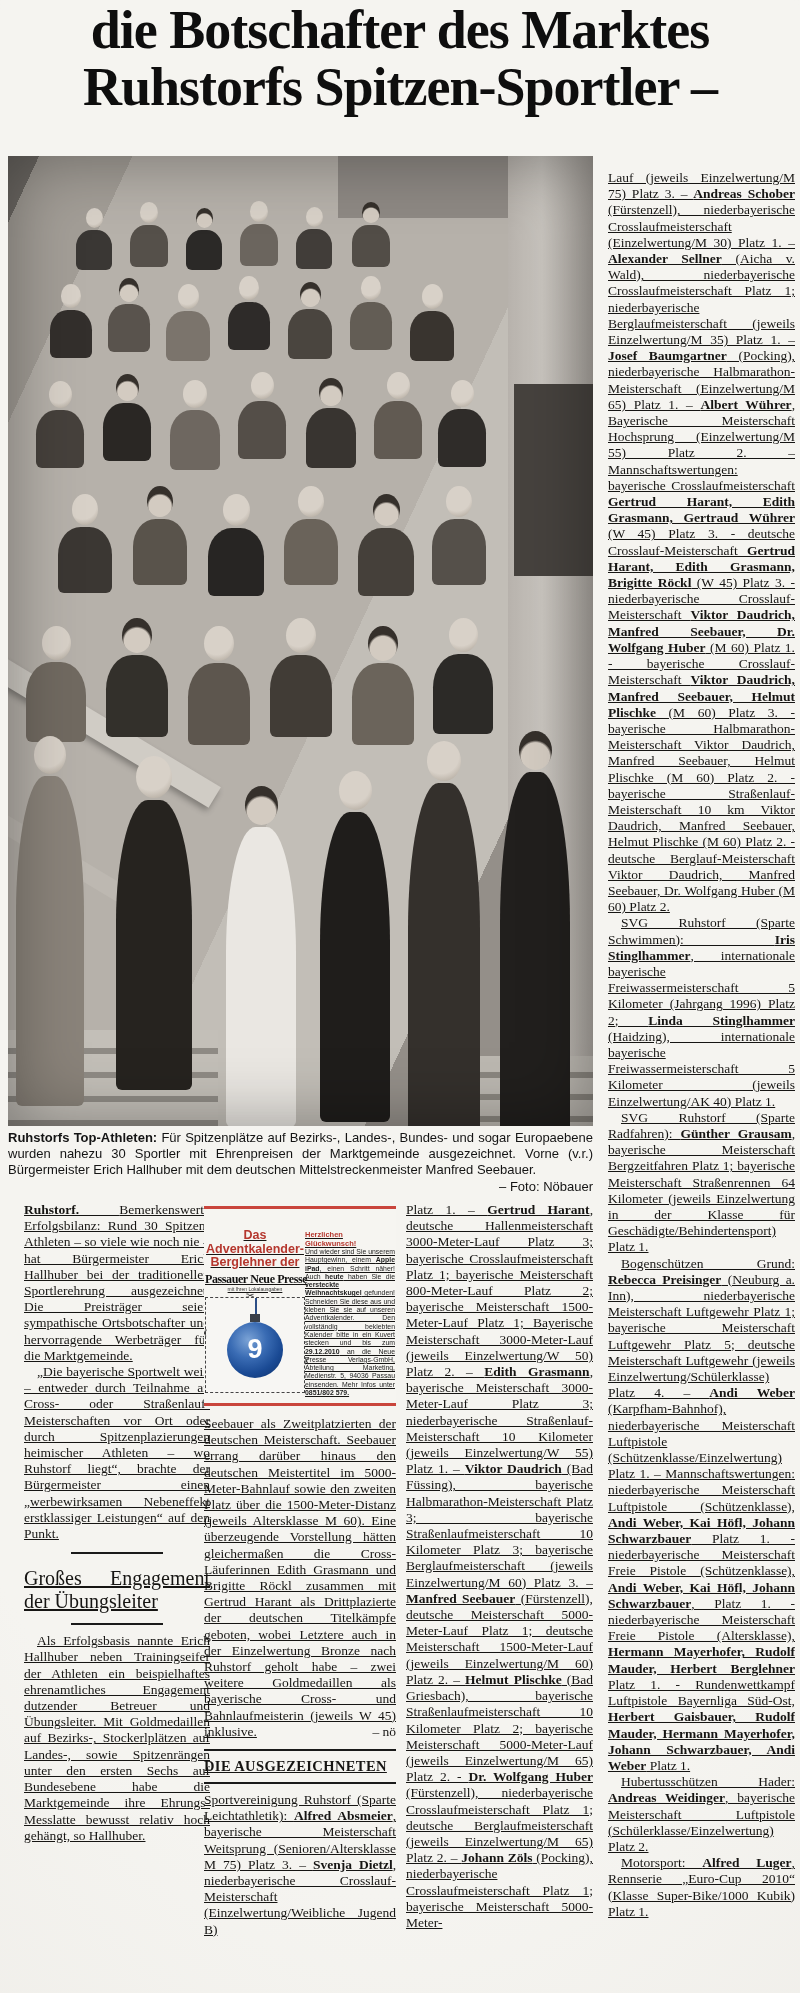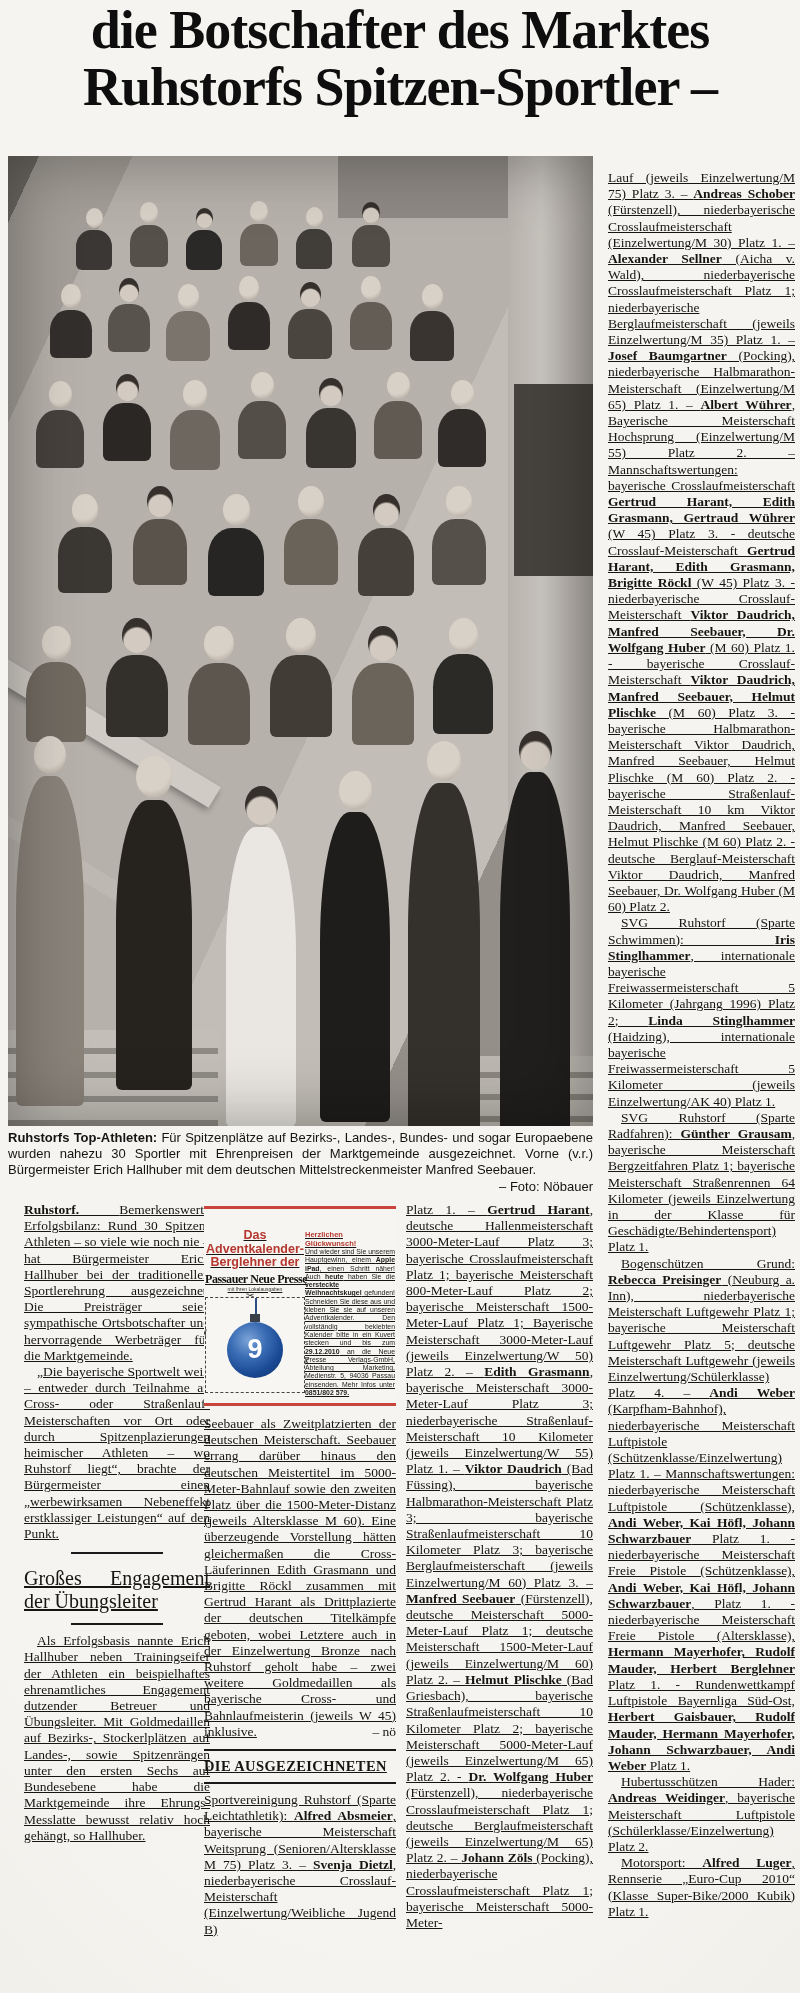--- a/index.html
+++ b/index.html
@@ -199,16 +199,16 @@
   <div class="col" id="col3">
     <p><span>Platz 1. – </span><span class="bold">Gertrud Harant</span><span>, deutsche Hallenmeisterschaft 3000-Meter-Lauf Platz 3; bayerische Crosslaufmeisterschaft Platz 1; bayerische Meisterschaft 800-Meter-Lauf Platz 2; bayerische Meisterschaft 1500-Meter-Lauf Platz 1; Bayerische Meisterschaft 3000-Meter-Lauf (jeweils Einzelwertung/W 50) Platz 2. – </span><span class="bold">Edith Grasmann</span><span>, bayerische Meisterschaft 3000-Meter-Lauf Platz 3; niederbayerische Straßenlauf-Meisterschaft 10 Kilometer (jeweils Einzelwertung/W 55) Platz 1. – </span><span class="bold">Viktor Daudrich</span><span> (Bad Füssing), bayerische Halbmarathon-Meisterschaft Platz 3; bayerische Straßenlaufmeisterschaft 10 Kilometer Platz 3; bayerische Berglaufmeisterschaft (jeweils Einzelwertung/M 60) Platz 3. – </span><span class="bold">Manfred Seebauer</span><span> (Fürstenzell), deutsche Meisterschaft 5000-Meter-Lauf Platz 1; deutsche Meisterschaft 1500-Meter-Lauf (jeweils Einzelwertung/M 60) Platz 2. – </span><span class="bold">Helmut Plischke</span><span> (Bad Griesbach), bayerische Straßenlaufmeisterschaft 10 Kilometer Platz 2; bayerische Meisterschaft 5000-Meter-Lauf (jeweils Einzelwertung/M 65) Platz 2. - </span><span class="bold">Dr. Wolfgang Huber</span><span> (Fürstenzell), niederbayerische Crosslaufmeisterschaft Platz 1; deutsche Berglaufmeisterschaft (jeweils Einzelwertung/M 65) Platz 2. – </span><span class="bold">Johann Zöls</span><span> (Pocking), niederbayerische Crosslaufmeisterschaft Platz 1; bayerische Meisterschaft 5000-Meter-</span></p>
   </div>
 
   <div class="col" id="col4">
     <p><span>Lauf (jeweils Einzelwertung/M 75) Platz 3. – </span><span class="bold">Andreas Schober</span><span> (Fürstenzell), niederbayerische Crosslaufmeisterschaft (Einzelwertung/M 30) Platz 1. – </span><span class="bold">Alexander Sellner</span><span> (Aicha v. Wald), niederbayerische Crosslaufmeisterschaft Platz 1; niederbayerische Berglaufmeisterschaft (jeweils Einzelwertung/M 35) Platz 1. – </span><span class="bold">Josef Baumgartner</span><span> (Pocking), niederbayerische Halbmarathon-Meisterschaft (Einzelwertung/M 65) Platz 1. – </span><span class="bold">Albert Wührer</span><span>, Bayerische Meisterschaft Hochsprung (Einzelwertung/M 55) Platz 2. – Mannschaftswertungen: bayerische Crosslaufmeisterschaft </span><span class="bold">Gertrud Harant, Edith Grasmann, Gertraud Wührer</span><span> (W 45) Platz 3. - deutsche Crosslauf-Meisterschaft </span><span class="bold">Gertrud Harant, Edith Grasmann, Brigitte Röckl</span><span> (W 45) Platz 3. - niederbayerische Crosslauf-Meisterschaft </span><span class="bold">Viktor Daudrich, Manfred Seebauer, Dr. Wolfgang Huber</span><span> (M 60) Platz 1. - bayerische Crosslauf-Meisterschaft </span><span class="bold">Viktor Daudrich, Manfred Seebauer, Helmut Plischke</span><span> (M 60) Platz 3. - bayerische Halbmarathon-Meisterschaft Viktor Daudrich, Manfred Seebauer, Helmut Plischke (M 60) Platz 2. - bayerische Straßenlauf-Meisterschaft 10 km Viktor Daudrich, Manfred Seebauer, Helmut Plischke (M 60) Platz 2. - deutsche Berglauf-Meisterschaft Viktor Daudrich, Manfred Seebauer, Dr. Wolfgang Huber (M 60) Platz 2.</span></p>
     <p class="ind"><span>SVG Ruhstorf (Sparte Schwimmen): </span><span class="bold">Iris Stinglhammer</span><span>, internationale bayerische Freiwassermeisterschaft 5 Kilometer (Jahrgang 1996) Platz 2; </span><span class="bold">Linda Stinglhammer</span><span> (Haidzing), internationale bayerische Freiwassermeisterschaft 5 Kilometer (jeweils Einzelwertung/AK 40) Platz 1.</span></p>
     <p class="ind"><span>SVG Ruhstorf (Sparte Radfahren): </span><span class="bold">Günther Grausam</span><span>, bayerische Meisterschaft Bergzeitfahren Platz 1; bayerische Meisterschaft Straßenrennen 64 Kilometer (jeweils Einzelwertung in der Klasse für Geschädigte/Behindertensport) Platz 1.</span></p>
     <p class="ind"><span>Bogenschützen Grund: </span><span class="bold">Rebecca Preisinger</span><span> (Neuburg a. Inn), niederbayerische Meisterschaft Luftgewehr Platz 1; bayerische Meisterschaft Luftgewehr Platz 5; deutsche Meisterschaft Luftgewehr (jeweils Einzelwertung/Schülerklasse) Platz 4. – </span><span class="bold">Andi Weber</span><span> (Karpfham-Bahnhof), niederbayerische Meisterschaft Luftpistole (Schützenklasse/Einzelwertung) Platz 1. – Mannschaftswertungen: niederbayerische Meisterschaft Luftpistole (Schützenklasse), </span><span class="bold">Andi Weber, Kai Höfl, Johann Schwarzbauer</span><span> Platz 1. - niederbayerische Meisterschaft Freie Pistole (Schützenklasse), </span><span class="bold">Andi Weber, Kai Höfl, Johann Schwarzbauer</span><span>, Platz 1. - niederbayerische Meisterschaft Freie Pistole (Altersklasse), </span><span class="bold">Hermann Mayerhofer, Rudolf Mauder, Herbert Berglehner</span><span> Platz 1. - Rundenwettkampf Luftpistole Bayernliga Süd-Ost, </span><span class="bold">Herbert Gaisbauer, Rudolf Mauder, Hermann Mayerhofer, Johann Schwarzbauer, Andi Weber</span><span> Platz 1.</span></p>
     <p class="ind"><span>Hubertusschützen Hader: </span><span class="bold">Andreas Weidinger</span><span>, bayerische Meisterschaft Luftpistole (Schülerklasse/Einzelwertung) Platz 2.</span></p>
-    <p class="ind"><span>Motorsport: </span><span class="bold">Alfred Luger</span><span>, Rennserie „Euro-Cup 2010“ (Klasse Super-Bike/2000 Kubik) Platz 1.</span></p>
+    <p class="ind"><span>Motorsport: </span><span class="bold">Alfred Luger</span><span>, Rennserie „Euro-Cup 2010“ (Klasse Super-Bike/1000 Kubik) Platz 1.</span></p>
   </div>
 
 </div>
 
 </body></html>

